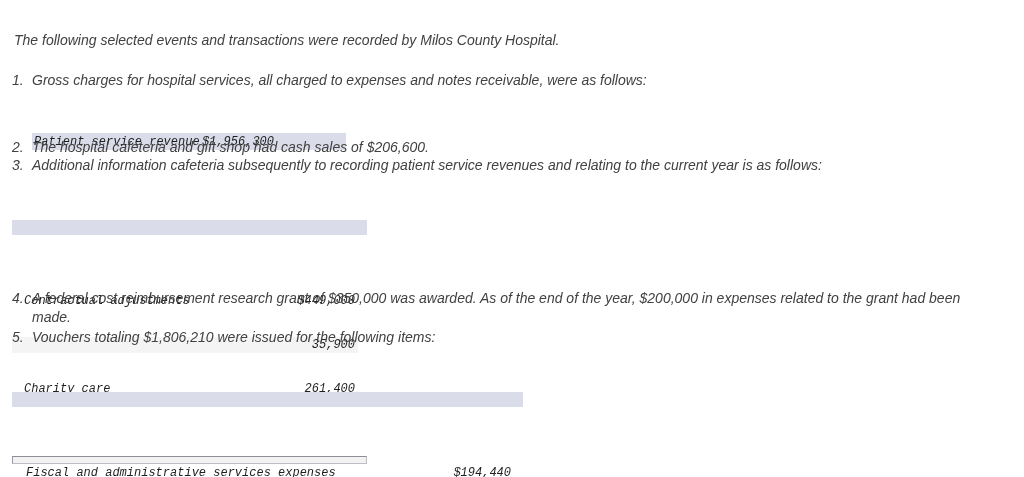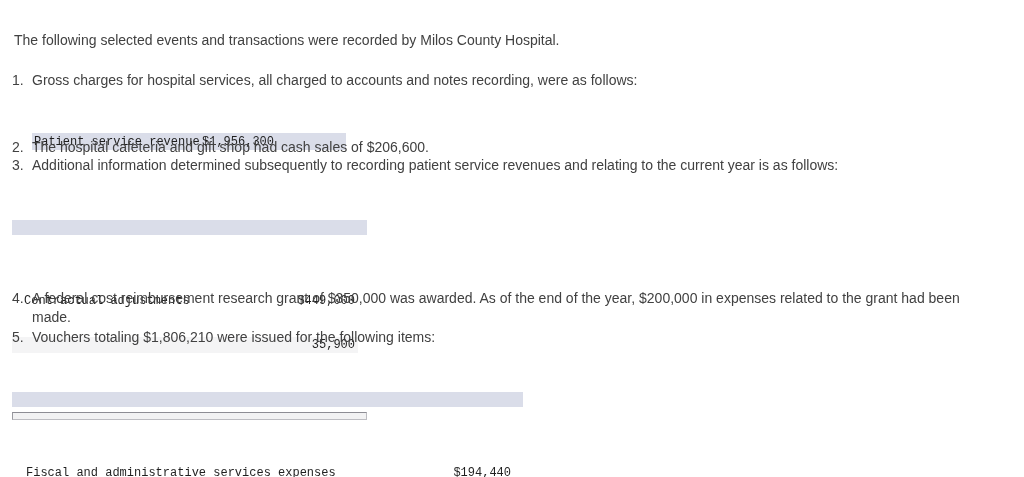--- a/index.html
+++ b/index.html
@@ -10,21 +10,21 @@
   #page {
     position: relative;
     width: 1024px;
     height: 477px;
     background: #ffffff;
     font-family: "Liberation Sans", "DejaVu Sans", sans-serif;
     font-size: 14px;
     color: #414141;
     overflow: hidden;
   }
-  .abs { position: absolute; }
+  .abs { position: absolute; font-style: italic; }
 
   
   .intro {
     left: 14px;
     top: 17px;
     width: 990px;
     line-height: 18px;
   }
 
   
@@ -102,49 +102,53 @@
 </style>
 </head>
 <body>
 
 <div id="page">
 
   <p class="abs intro">The following selected events and transactions were recorded by Milos County Hospital.</p>
 
   <div class="abs list-item" style="top:71px;">
     <span class="num">1.</span>
-    <span class="itext">Gross charges for hospital services, all charged to accounts and notes recording, were as follows:</span>
+    <span class="itext">Gross charges for hospital services, all charged to expenses and notes receivable, were as follows:</span>
   </div>
 
   <div class="abs table1 mono">
     <div class="trow">
       <span class="lbl">Patient service revenue</span>
       <span class="val">$1,956,300</span>
     </div>
   </div>
 
   <div class="abs list-item" style="top:138px;">
     <span class="num">2.</span>
     <span class="itext">The hospital cafeteria and gift shop had cash sales of $206,600.</span>
   </div>
 
   <div class="abs list-item" style="top:156px;">
     <span class="num">3.</span>
-    <span class="itext">Additional information determined subsequently to recording patient service revenues and relating to the current year is as follows:</span>
+    <span class="itext">Additional information cafeteria subsequently to recording patient service revenues and relating to the current year is as follows:</span>
   </div>
 
   <div class="abs dtable table2 mono">
     <div class="hbar"></div>
     <div class="rows">
       <div class="trow">
         <span class="lbl">Contractual adjustments</span>
         <span class="val">$449,000</span>
       </div>
       <div class="trow">
         <span class="val">35,900</span>
+      </div>
+      <div class="trow">
+        <span class="lbl">Charity care</span>
+        <span class="val">261,400</span>
       </div>
     </div>
     <div class="hscroll"></div>
   </div>
 
   <div class="abs list-item" style="top:289px;">
     <span class="num">4.</span>
     <span class="itext">A federal cost reimbursement research grant of $350,000 was awarded. As of the end of the year, $200,000 in expenses related to the grant had been made.</span>
   </div>
 

